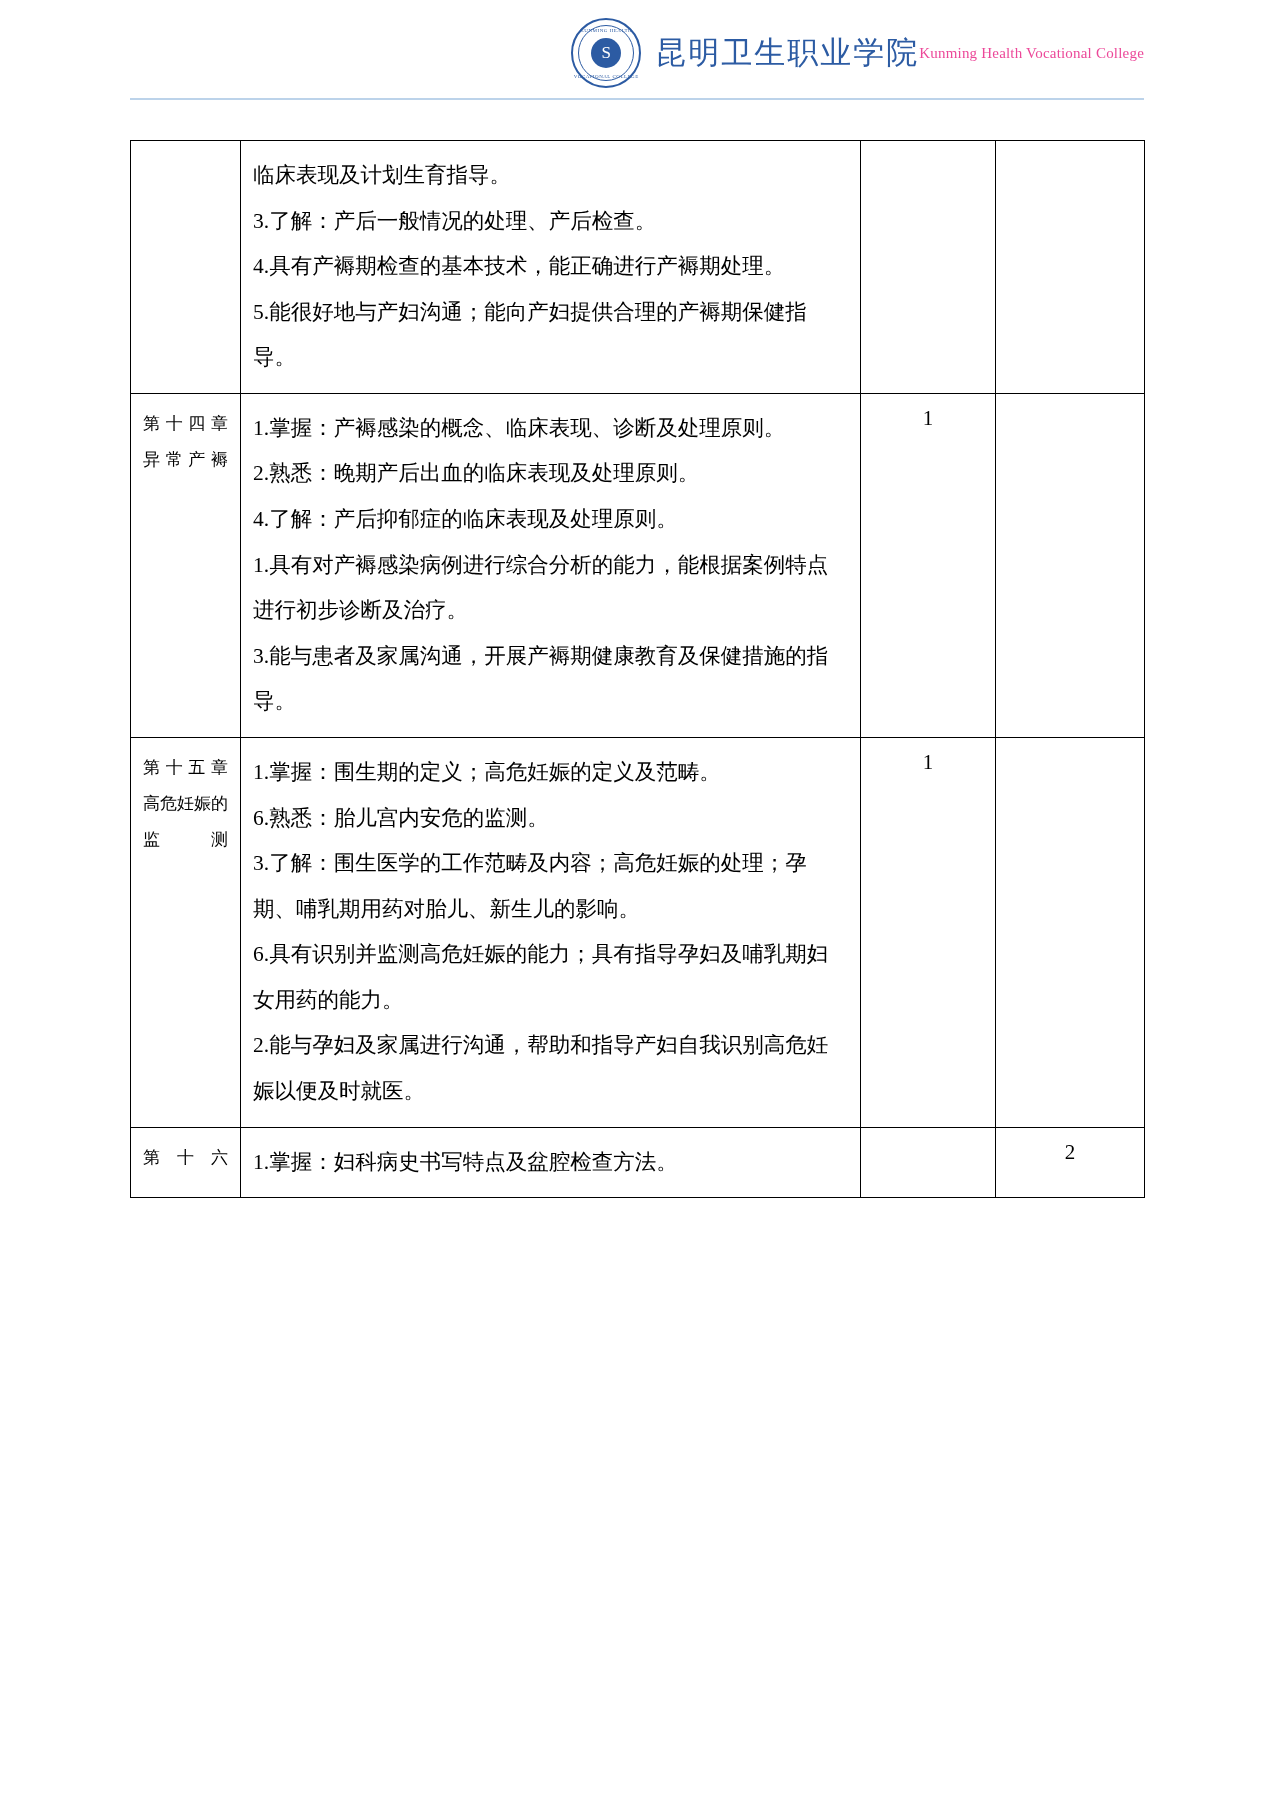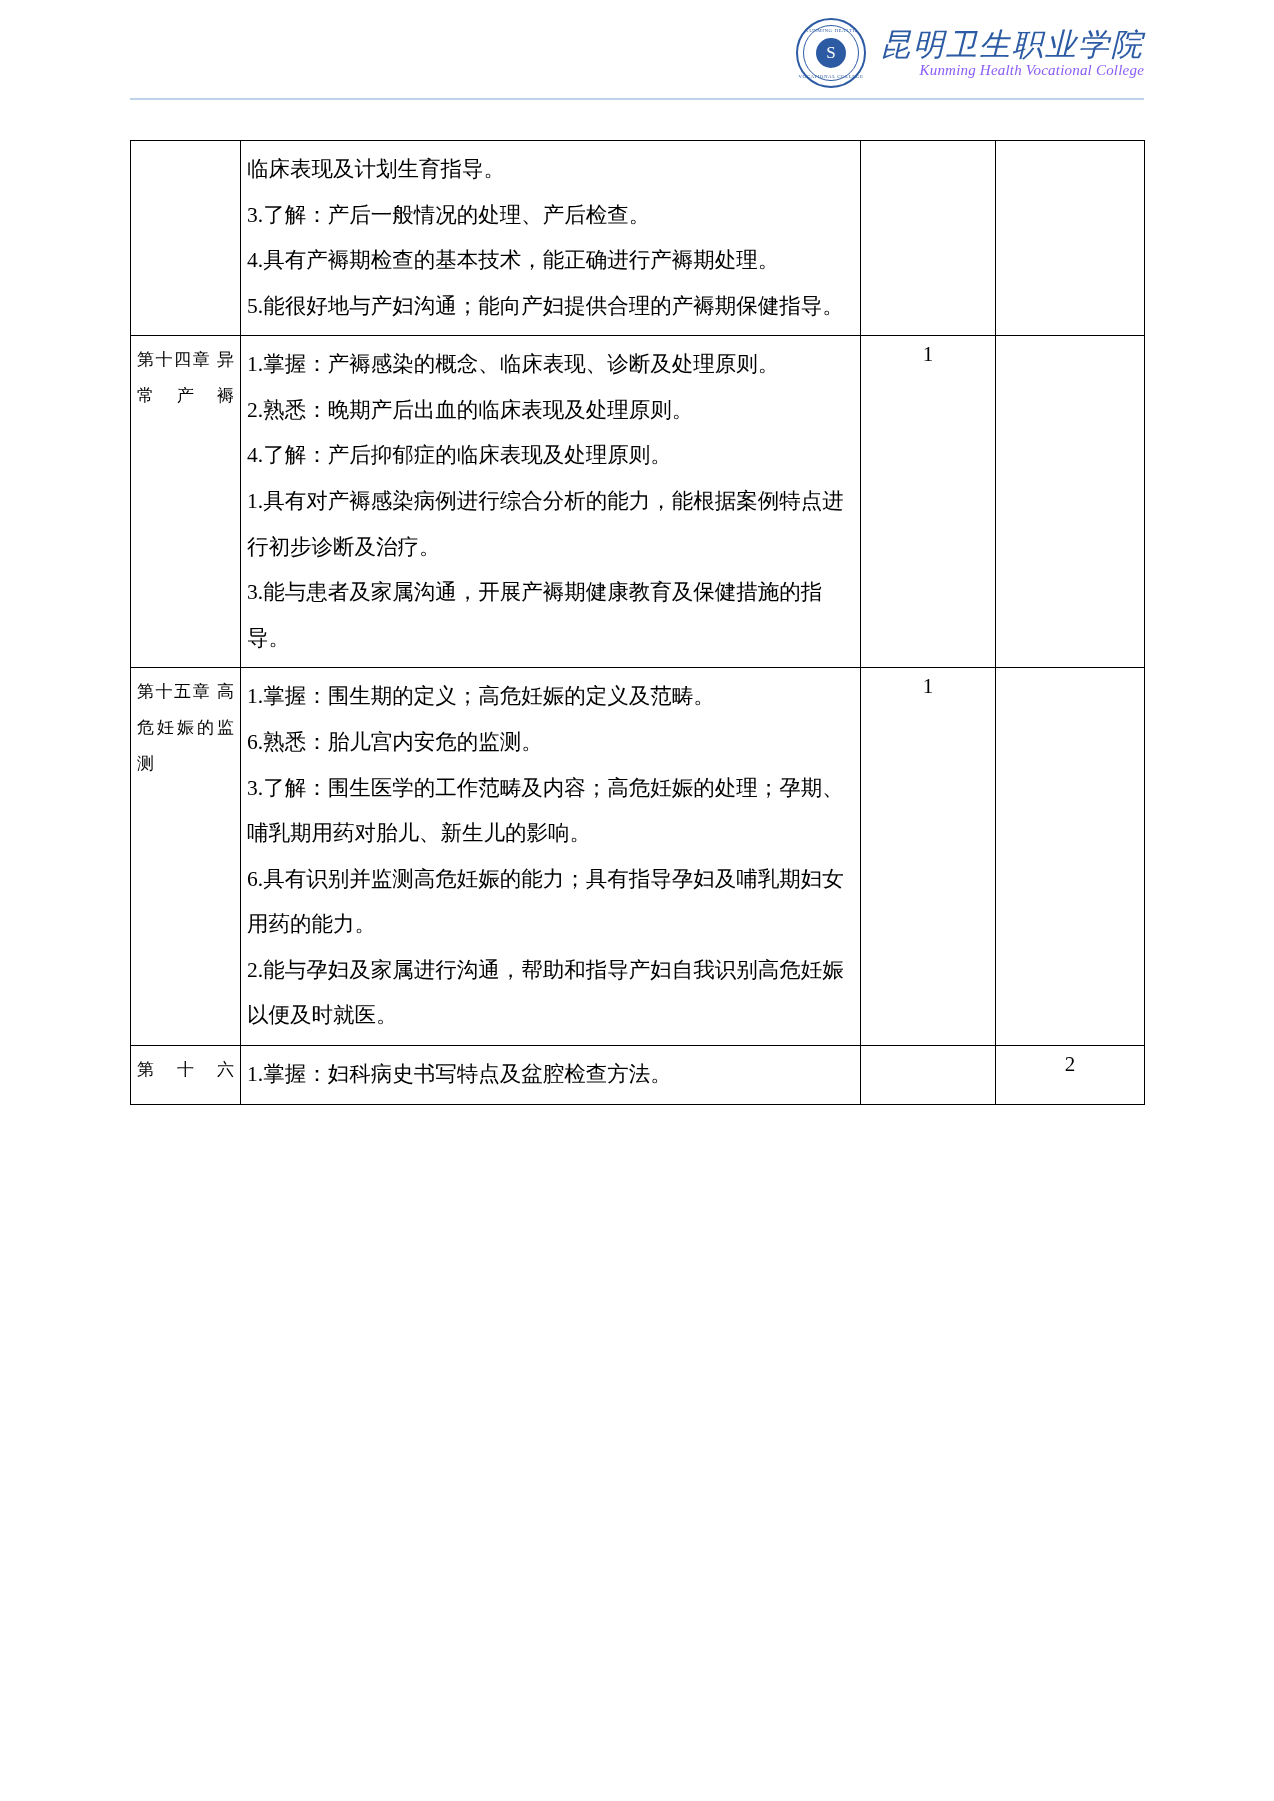--- a/index.html
+++ b/index.html
@@ -75,35 +75,33 @@
     text-align: center;
     font-size: 5px;
     color: #2c5ba3;
     letter-spacing: 0.5px;
   }
   .seal-arc-top { top: 8px; }
   .seal-arc-bottom { bottom: 7px; }
 
   .logo-text {
     display: flex;
-    flex-direction: column;
-    align-items: flex-end;
+    align-items: center;
     line-height: 1.1;
-    font-style: italic;
   }
   .logo-cn {
     font-size: 31px;
     color: #2c5ba3;
     font-family: "Liberation Serif", serif;
     letter-spacing: 2px;
     white-space: nowrap;
   }
   .logo-en {
     font-size: 15px;
-    color: #8b5cf6;
+    color: #ec4899;
     font-family: "Liberation Serif", serif;
     letter-spacing: 0.2px;
     white-space: nowrap;
   }
   .header-rule {
     position: absolute;
     left: 130px;
     right: 130px;
     top: 98px;
     height: 2px;
@@ -116,21 +114,21 @@
     box-sizing: border-box;
   }
   table.course-table {
     border-collapse: collapse;
     width: 1014px;
     table-layout: fixed;
   }
   table.course-table td {
     border: 1px solid #000000;
     vertical-align: top;
-    padding: 6px;
+    padding: 12px;
   }
   col.c-chapter { width: 110px; }
   col.c-content { width: 620px; }
   col.c-hours1  { width: 135px; }
   col.c-hours2  { width: 149px; }
 
   .chapter-cell {
     padding: 16px 12px 16px 12px;
     font-size: 17px;
     line-height: 2.12;

